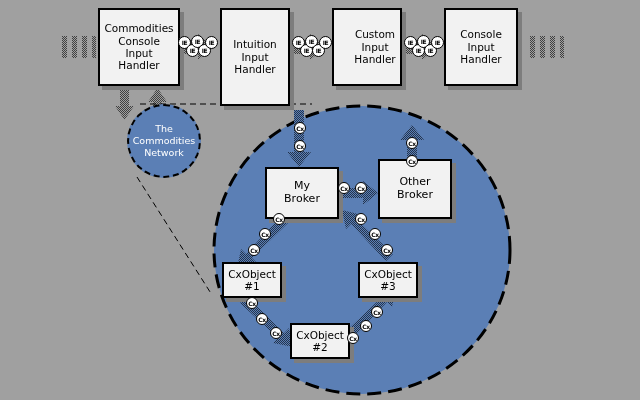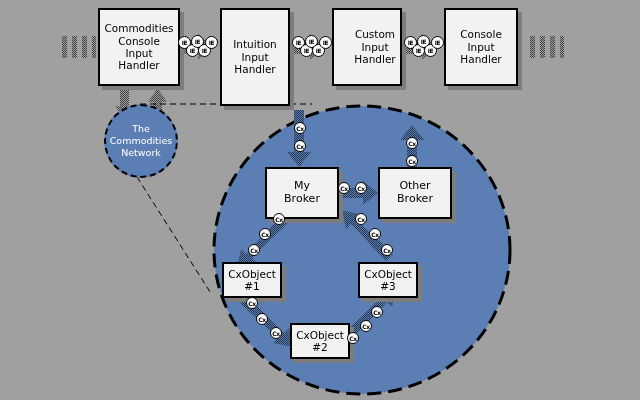--- a/index.html
+++ b/index.html
@@ -35,20 +35,21 @@
     position:absolute;
     border-radius:50%;
     background:#5b7fb5;
     border:2px dashed #000;
     color:#fff;
     font-size:9.5px;
     display:flex;align-items:center;justify-content:center;
     text-align:center;line-height:1.25;
     box-sizing:border-box;
     z-index:5;
+    margin-left:23px;
   }
 
   
   .pill{
     position:absolute;
     background:#fff;
     border:1.4px solid #000;
     border-radius:50%;
     font-size:6px;
     font-weight:bold;
@@ -186,21 +187,21 @@
     </div>
   </div>
 
   <div class="box broker" style="left:265px;top:167px;width:74px;height:52px;">
     <div>
       <span>My</span>
       <span>Broker</span>
     </div>
   </div>
 
-  <div class="box broker" style="left:378px;top:167px;width:74px;height:52px;">
+  <div class="box broker" style="left:378px;top:159px;width:74px;height:60px;">
     <div>
       <span>Other</span>
       <span>Broker</span>
     </div>
   </div>
 
   <div class="box cxobj" style="left:222px;top:262px;width:60px;height:36px;">
     <div>
       <span>CxObject</span>
       <span>#1</span>

